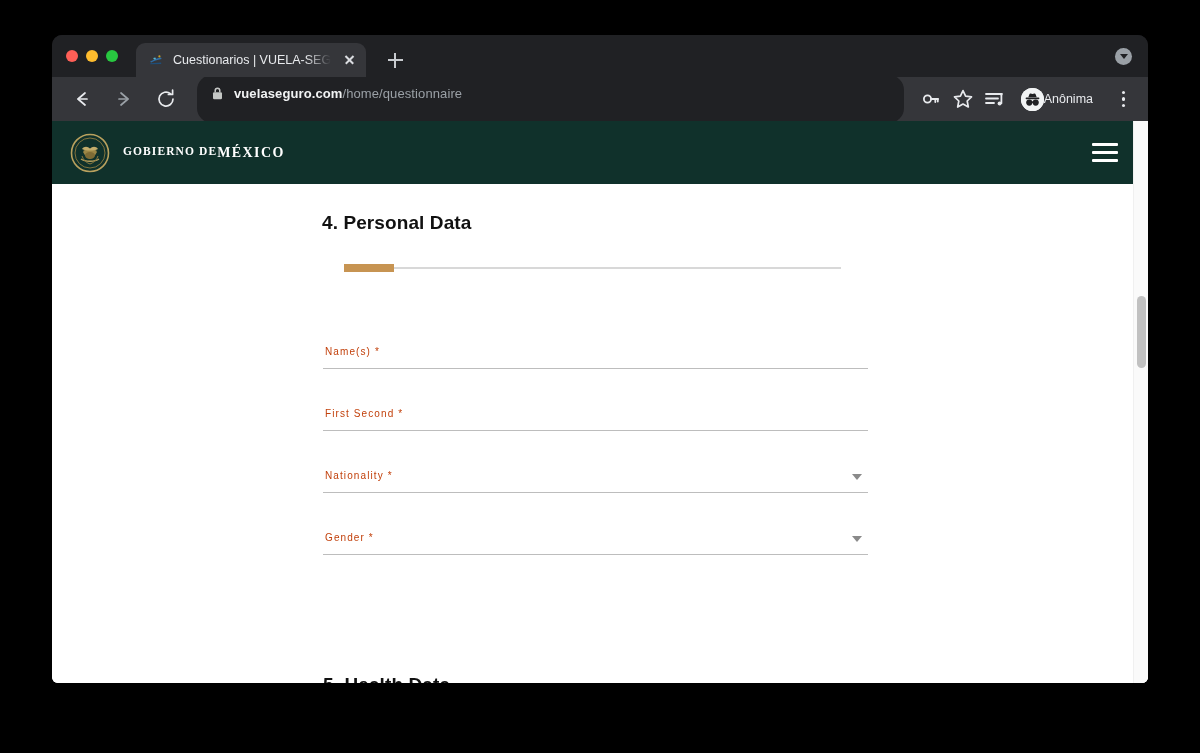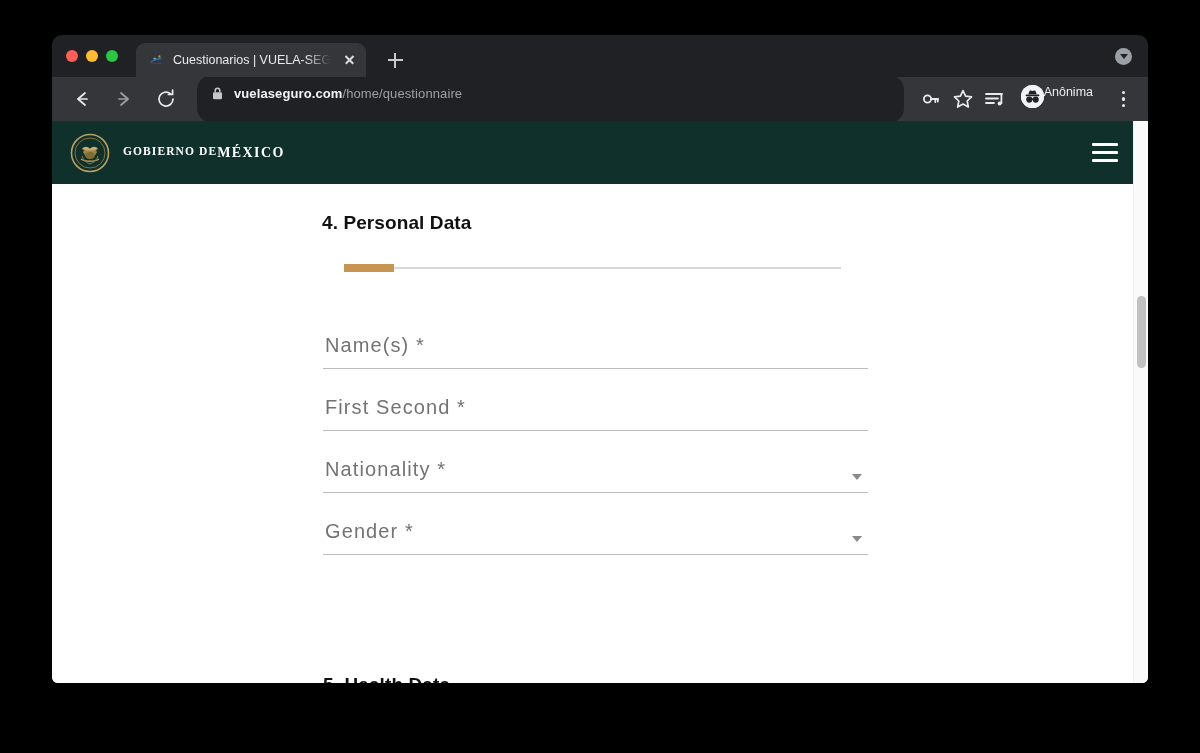--- a/index.html
+++ b/index.html
@@ -165,21 +165,21 @@
   .url-domain { color: #F1F3F4; font-weight: bold; }
 
   .tb-icon {
     width: 26px; height: 26px;
     position: relative;
     flex: 0 0 26px;
     margin-left: 4px;
   }
   .incognito-pill {
     display: flex;
-    align-items: flex-start;
+    align-items: center;
     height: 28px;
     padding: 0 11px 0 3px;
     border-radius: 14px;
     margin-left: 8px;
     flex: 0 0 auto;
   }
   .incognito-avatar {
     width: 23px; height: 23px;
     border-radius: 50%;
     background: #F1F3F4;
@@ -303,22 +303,22 @@
   .fields { margin-top: 38px; padding-left: 1px; }
   .field {
     position: relative;
     width: 545px;
     height: 62px;
   }
   .field-label {
     position: absolute;
     left: 2px;
     bottom: 12px;
-    font-size: 20px;
-    color: #737373;
+    font-size: 10px;
+    color: #c2410c;
     letter-spacing: 1.1px;
     white-space: nowrap;
   }
   .field-underline {
     position: absolute;
     left: 0; bottom: 0;
     width: 100%;
     height: 1px;
     background: #BDBDBD;
   }

